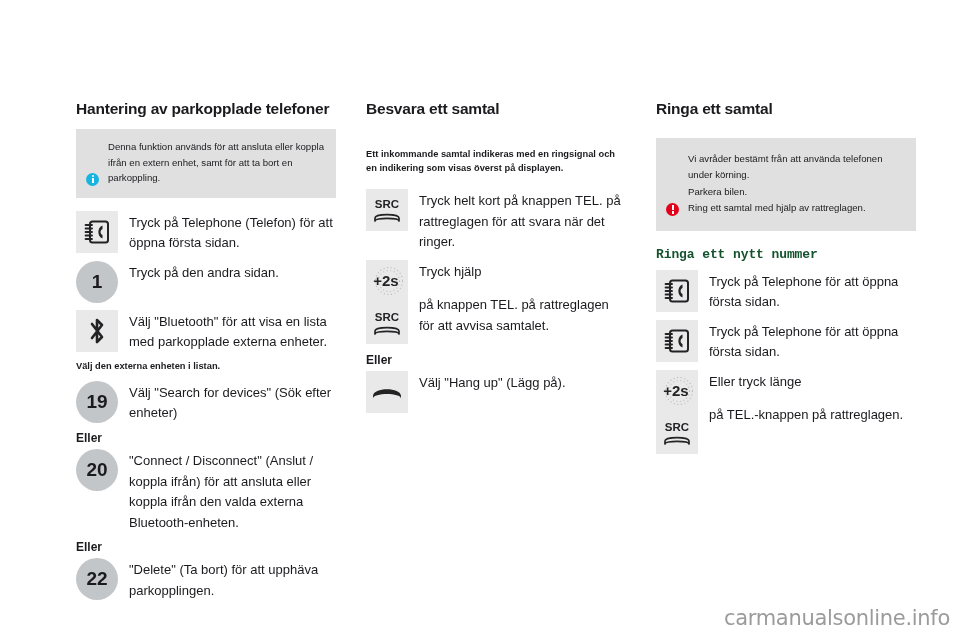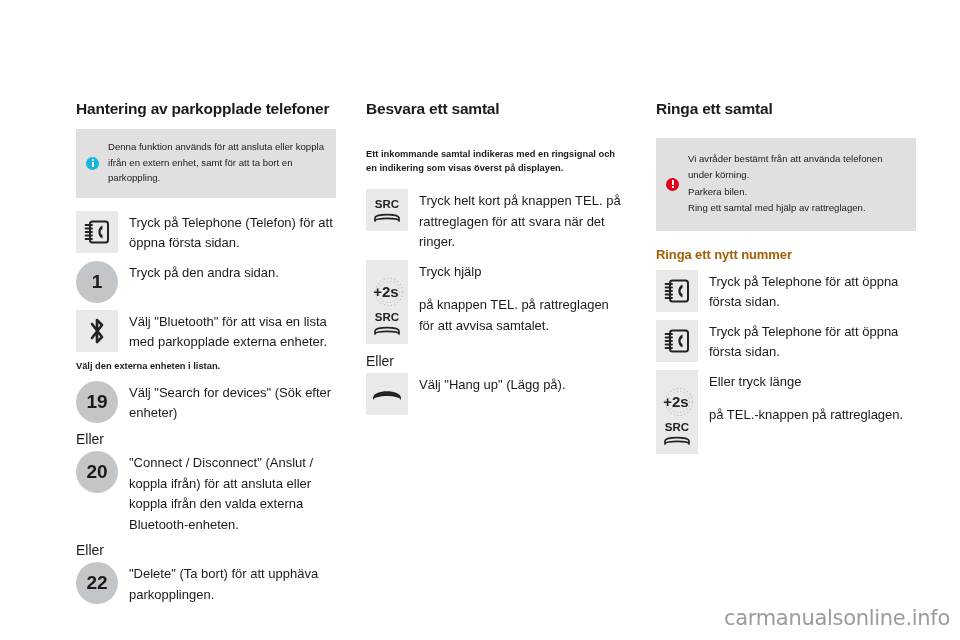--- a/index.html
+++ b/index.html
@@ -24,31 +24,32 @@
     font-size: 15.5px;
     font-weight: bold;
     color: #1b1b1f;
     letter-spacing: -0.2px;
     line-height: 1.18;
     margin-bottom: 11px;
   }
   h3.sub-title {
     font-size: 13px;
     font-weight: bold;
-    color: #a16207;
+    color: #14532d;
     letter-spacing: -0.1px;
     margin-top: 16px;
     margin-bottom: 8px;
+    font-family: Liberation Mono, monospace;
   }
 
   
   .callout {
     background: #e0e0e0;
     display: flex;
-    align-items: center;
+    align-items: flex-end;
     padding: 10px 12px 12px 10px;
     gap: 9px;
     margin-bottom: 13px;
   }
   .callout p {
     font-size: 9.6px;
     line-height: 1.62;
     color: #1b1b1f;
   }
   .ico-info, .ico-warn {
@@ -117,34 +118,34 @@
   }
 
   .plain-line {
     font-size: 9.3px;
     font-weight: bold;
     color: #1b1b1f;
     line-height: 1.5;
     margin: 5px 0 7px 0;
   }
   .eller {
-    font-size: 14px;
-    font-weight: normal;
+    font-size: 12px;
+    font-weight: bold;
     color: #1b1b1f;
     margin: 2px 0 4px 0;
   }
 
   
   .glyph {
     position: absolute; left: 0; top: 0;
     width: 100%; height: 100%;
     display: flex; align-items: center; justify-content: center;
   }
   .glyph svg { display: block; }
-  .glyph.split-top { height: 50%; top: 11px; text-align: right; }
+  .glyph.split-top { height: 50%; top: 0; text-align: right; }
   .glyph.split-bot { height: 50%; top: 50%; }
 
   .watermark {
     position: absolute;
     right: 10px; bottom: 10px;
     font-size: 21px;
     color: #9b9b9b;
     letter-spacing: -0.3px;
     font-family: "DejaVu Sans", sans-serif;
   }

